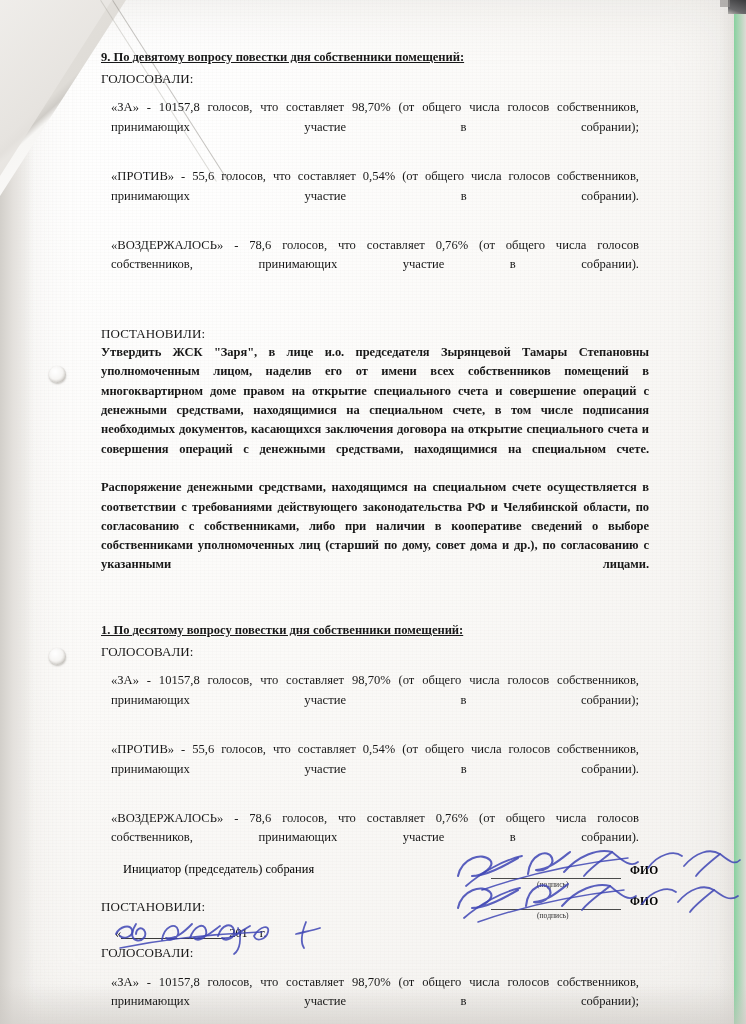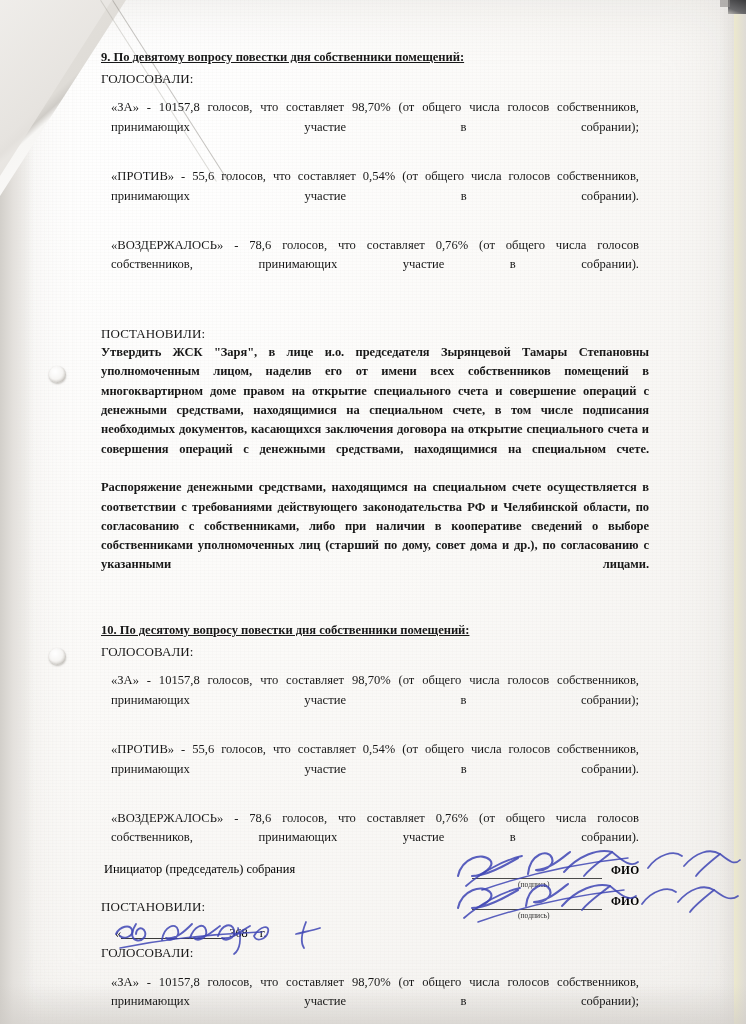--- a/index.html
+++ b/index.html
@@ -5,21 +5,21 @@
   html, body {
     margin: 0;
     padding: 0;
     background: #ffffff;
   }
   .scan {
     position: relative;
     width: 746px;
     height: 1024px;
     overflow: hidden;
-    background: #fef9c3;
+    background: #22c55e;
     font-family: "Liberation Serif", "DejaVu Serif", serif;
   }
 
   
   .paper {
     position: absolute;
     left: 12px;
     top: 0px;
     width: 722px;
     height: 1024px;
@@ -133,21 +133,21 @@
   }
   .resolve::after { content: ""; display: inline-block; width: 100%; }
   .gap-md { height: 19px; }
   .gap-lg { height: 27px; }
 
   .section { margin: 0; }
 
   
   .sigblock {
     position: absolute;
-    left: 90px;
+    left: 109px;
     top: 862px;
     width: 560px;
     font-size: 12.4px;
   }
   .sigrow {
     position: relative;
     height: 31px;
   }
   .sigrow .role {
     position: absolute; left: 14px; top: 0;
@@ -239,21 +239,21 @@
       <p class="vote j">«ВОЗДЕРЖАЛОСЬ» - 78,6 голосов, что составляет 0,76% (от общего числа голосов собственников, принимающих участие в собрании).</p>
       <div class="gap-md"></div>
       <p class="lbl">ПОСТАНОВИЛИ:</p>
       <p class="resolve">Утвердить ЖСК "Заря", в лице и.о. председателя Зырянцевой Тамары Степановны уполномоченным лицом, наделив его от имени всех собственников помещений в многоквартирном доме правом на открытие специального счета и совершение операций с денежными средствами, находящимися на специальном счете, в том числе подписания необходимых документов, касающихся заключения договора на открытие специального счета и совершения операций с денежными средствами, находящимися на специальном счете.</p>
       <p class="resolve">Распоряжение денежными средствами, находящимся на специальном счете осуществляется в соответствии с требованиями действующего законодательства РФ и Челябинской области, по согласованию с собственниками, либо при наличии в кооперативе сведений о выборе собственниками уполномоченных лиц (старший по дому, совет дома и др.), по согласованию с указанными лицами.</p>
     </div>
 
     <div class="gap-lg"></div>
 
     <div class="section">
-      <p class="q-head">10. По десятому  вопросу повестки дня собственники помещений:</p>
+      <p class="q-head">1. По десятому  вопросу повестки дня собственники помещений:</p>
       <p class="lbl">ГОЛОСОВАЛИ:</p>
       <p class="vote j">«ЗА» - 10157,8 голосов, что составляет 98,70% (от общего числа голосов собственников, принимающих участие в собрании);</p>
       <p class="vote j">«ПРОТИВ» - 55,6     голосов, что составляет 0,54% (от общего числа голосов собственников, принимающих участие в собрании).</p>
       <p class="vote j">«ВОЗДЕРЖАЛОСЬ» - 78,6 голосов, что составляет 0,76% (от общего числа голосов собственников, принимающих участие в собрании).</p>
       <div class="gap-md"></div>
       <p class="lbl">ПОСТАНОВИЛИ:</p>
     </div>
 
     <div class="gap-lg"></div>
 
@@ -304,21 +304,21 @@
       <path d="M110 26 C124 10, 144 2, 158 6 C148 14, 136 22, 130 30" stroke-width="1.9"></path>
       <path d="M158 6 C168 14, 176 22, 184 16" stroke-width="1.8"></path>
       <path d="M190 24 C200 10, 216 6, 224 12" stroke-width="1.8"></path>
       <path d="M226 22 C238 8, 252 4, 262 10 C252 18, 242 26, 238 32" stroke-width="1.8"></path>
       <path d="M262 10 C270 16, 278 22, 286 16" stroke-width="1.7"></path>
       <path d="M26 42 C66 28, 116 16, 172 10" stroke-width="1.5" opacity=".72"></path>
     </svg>
   </div>
 
   <div class="dateline">
-    <span class="quo">«</span><span class="blank"></span><span class="yr">368</span><span style="margin-left:12px;">г.</span>
+    <span class="quo">«</span><span class="blank"></span><span class="yr">201</span><span style="margin-left:12px;">г.</span>
   </div>
 
   <div class="ink" style="left:110px; top:918px;">
     <svg width="230" height="40" viewBox="0 0 230 40">
       <path d="M6 16 C10 8, 20 6, 22 12 C24 18, 14 22, 10 18" stroke-width="1.9"></path>
       <path d="M26 6 C22 12, 20 20, 26 22 C32 24, 38 18, 34 12 C30 8, 26 12, 26 16" stroke-width="1.9"></path>
       <path d="M52 22 C54 8, 66 4, 68 12 C70 20, 60 24, 56 20 C66 22, 76 12, 82 6" stroke-width="1.9"></path>
       <path d="M80 20 C84 8, 94 4, 96 12 C98 20, 88 24, 84 20 C94 22, 104 12, 110 8" stroke-width="1.9"></path>
       <path d="M108 18 C112 6, 122 4, 124 12 C126 20, 116 24, 112 20 C122 22, 132 12, 140 8" stroke-width="1.9"></path>
       <path d="M128 10 C132 20, 130 32, 124 36" stroke-width="1.7"></path>

